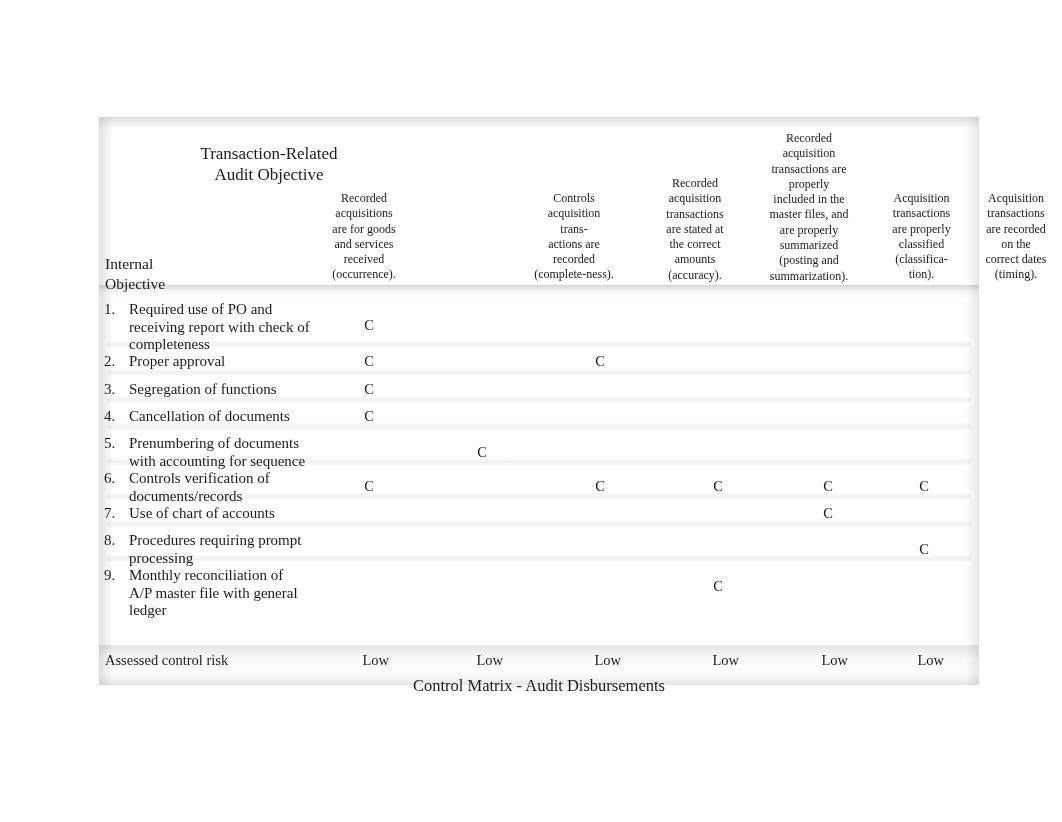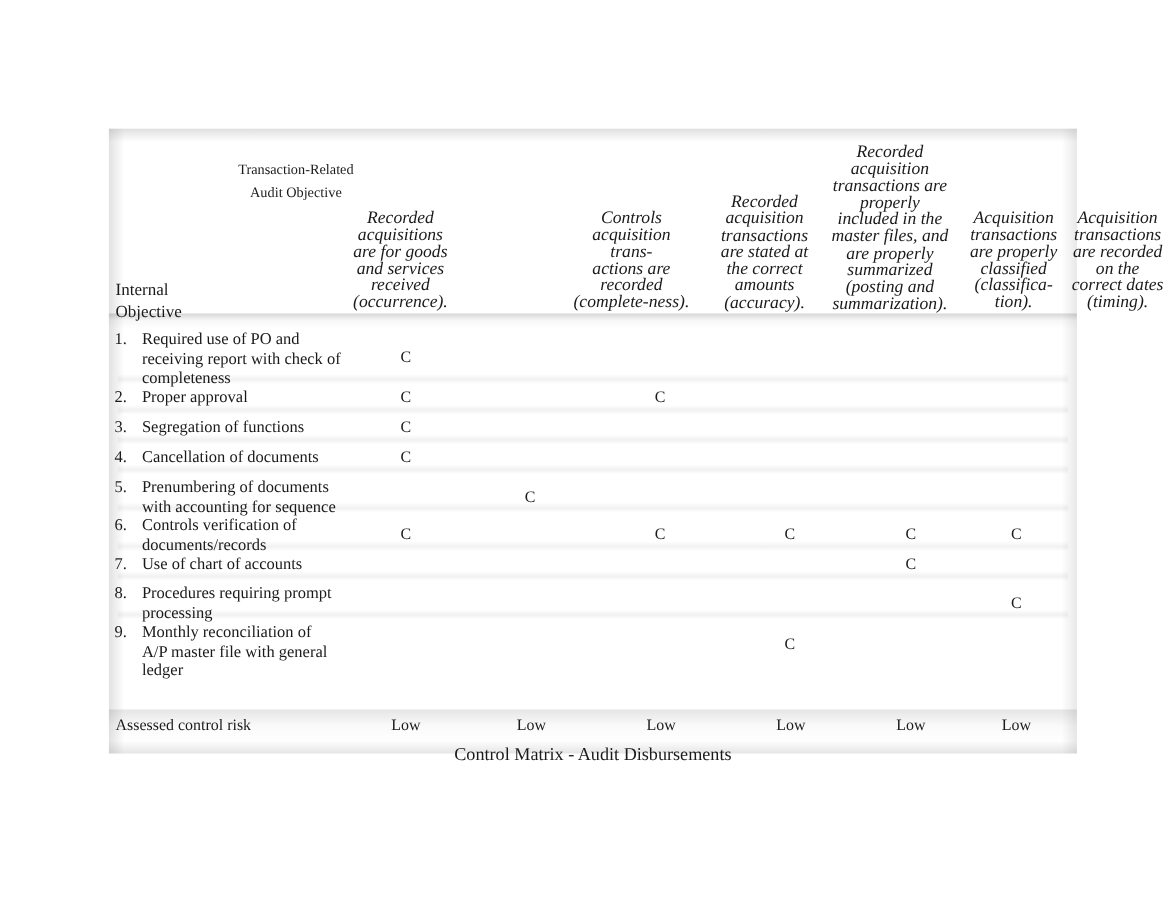--- a/index.html
+++ b/index.html
@@ -47,43 +47,42 @@
     pointer-events: none;
   }
 
   
   .corner-objective {
     position: absolute;
     left: 55px;
     top: 26px;
     width: 230px;
     text-align: center;
-    font-size: 13px;
+    font-size: 17px;
     line-height: 21px;
     white-space: pre-line;
   }
   .corner-controls {
     position: absolute;
     left: 6px;
     top: 137px;
     font-size: 15.5px;
     line-height: 19.5px;
     white-space: pre-line;
     text-align: left;
   }
 
   
   .col-head {
     position: absolute;
     text-align: center;
-    font-size: 16px;
+    font-size: 12px;
     line-height: 15.3px;
     white-space: pre-line;
     bottom: 404px;  
-    font-style: italic;
   }
   .colhead-wrap { position: absolute; left: 0; top: 0; width: 100%; height: 165px; }
   .col-head { bottom: auto; }
 
   .ch1 { left: 206px; width: 118px; top: 74px; }
   .ch2 { left: 421px; width: 108px; top: 74px; }
   .ch3 { left: 537px; width: 118px; top: 59px; }
   .ch4 { left: 650px; width: 120px; top: 14px; }
   .ch5 { left: 769px; width: 107px; top: 74px; }
   .ch6 { left: 862px; width: 110px; top: 74px; }
@@ -170,21 +169,21 @@
     position: absolute;
     left: 6px;
     top: 0;
     font-size: 14.5px;
     line-height: 20px;
   }
   .risk-val {
     position: absolute;
     top: 0;
     width: 40px;
-    text-align: center;
+    text-align: right;
     font-size: 14.5px;
     line-height: 20px;
   }
   .r1 { left: 250px; }
   .r2 { left: 364px; }
   .r3 { left: 482px; }
   .r4 { left: 600px; }
   .r5 { left: 709px; }
   .r6 { left: 805px; }
 

